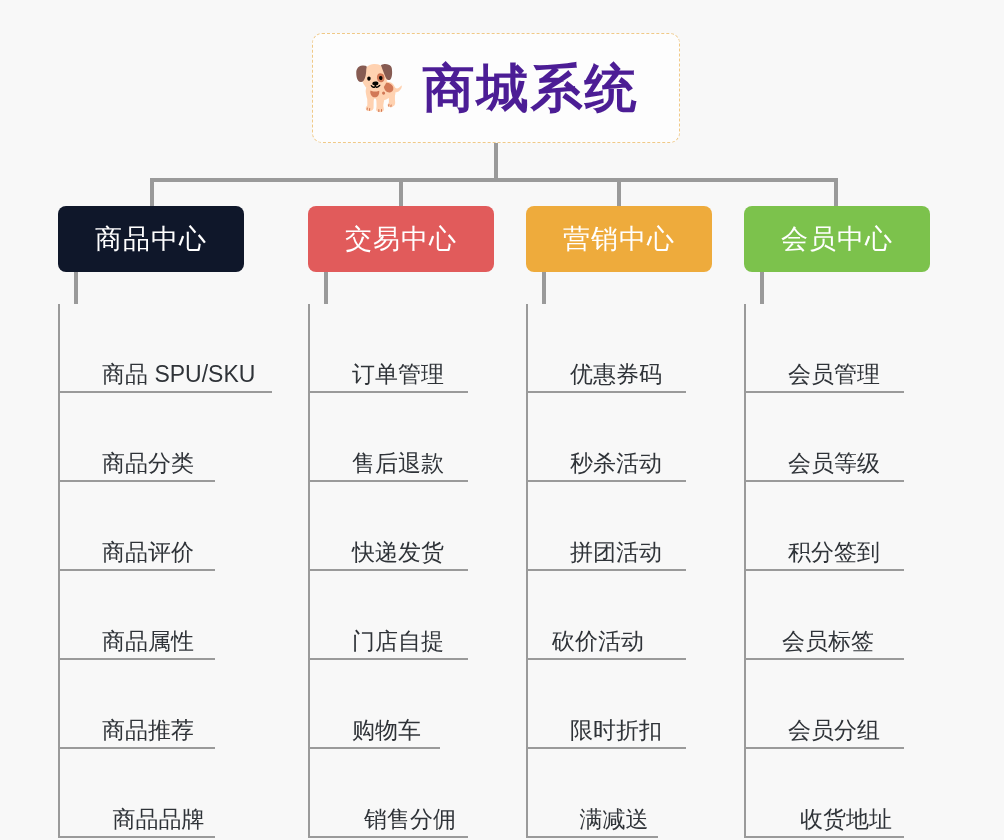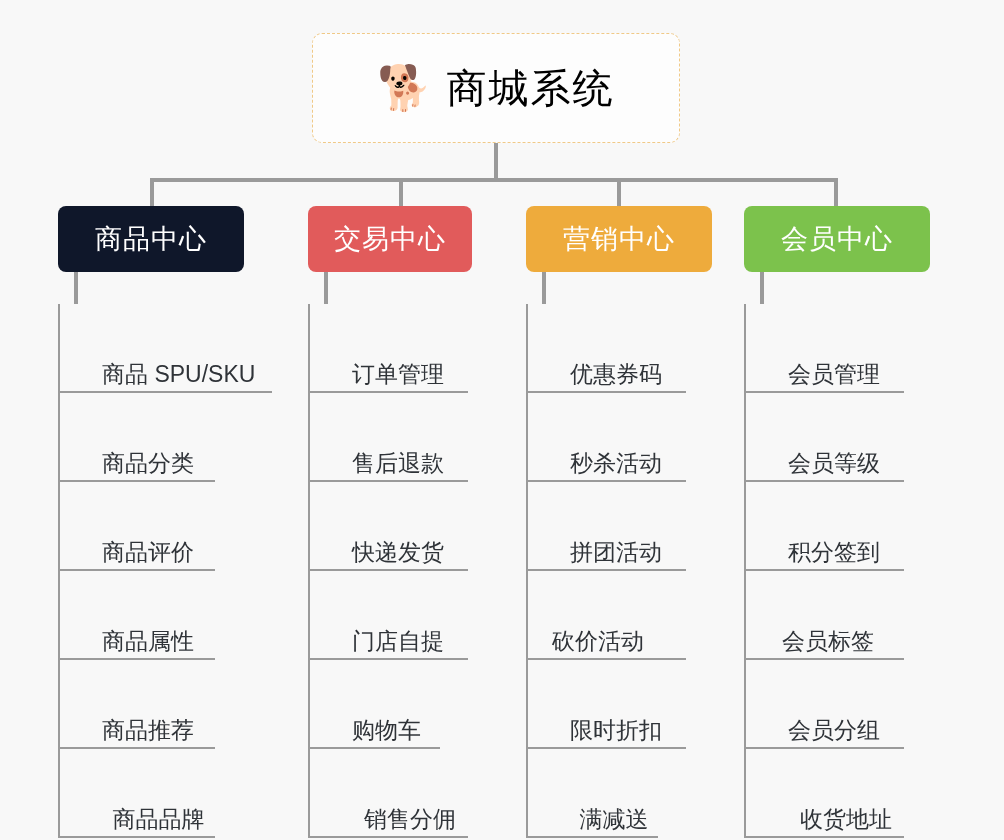--- a/index.html
+++ b/index.html
@@ -33,25 +33,26 @@
     align-items: center;
     justify-content: center;
     gap: 14px;
   }
   .root-emoji {
     font-size: 44px;
     line-height: 1;
     display: block;
   }
   .root-title {
-    font-size: 40px;
-    color: #000000;
+    font-size: 52px;
+    color: #4c1d95;
     letter-spacing: 2px;
     line-height: 1;
     white-space: nowrap;
+    font-weight: bold;
   }
 
   
   .conn {
     position: absolute;
     background: #9a9a9a;
   }
   .conn-v-root { left: 494px; top: 143px; width: 4px; height: 37px; }
   .conn-bus    { left: 150px; top: 178px; width: 688px; height: 4px; }
   .conn-v-1    { left: 150px; top: 178px; width: 4px; height: 30px; }
@@ -75,21 +76,21 @@
     border-radius: 8px;
     display: flex;
     align-items: center;
     justify-content: center;
     color: #ffffff;
     font-size: 27px;
     letter-spacing: 1px;
     white-space: nowrap;
   }
   .col-1 .cat-header { width: 186px; background: #0f172a; }
-  .col-2 .cat-header { width: 164px; background: #e15b5b; }
+  .col-2 .cat-header { width: 186px; background: #e15b5b; }
   .col-3 .cat-header { width: 186px; background: #eeab3c; }
   .col-4 .cat-header { width: 186px; background: #7cc24c; }
 
   
   .col-stem {
     position: absolute;
     left: 16px;
     top: 66px;
     width: 4px;
     height: 32px;

